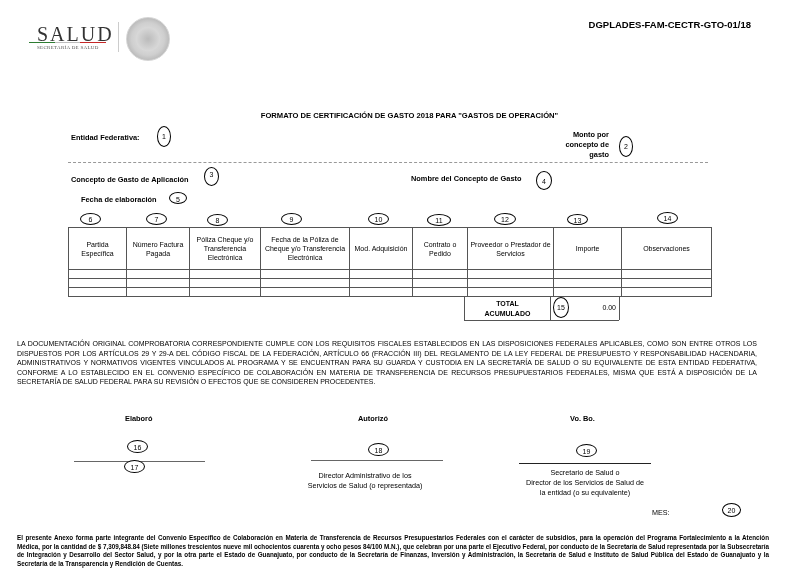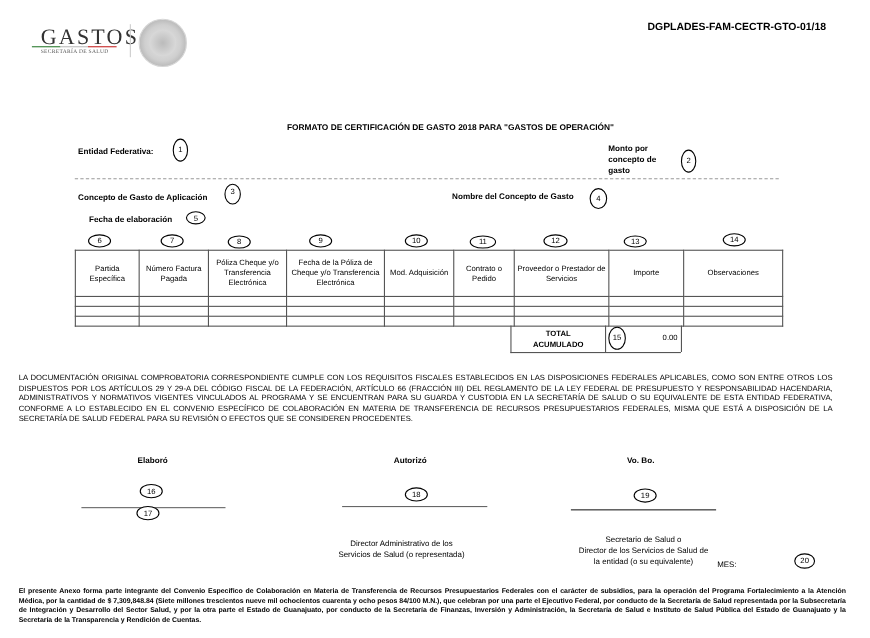--- a/index.html
+++ b/index.html
@@ -21,47 +21,47 @@
   table.grid { position:absolute; left:68px; top:227px; border-collapse:collapse; font-size:7px; }
   table.grid td { border:1px solid #555; text-align:center; vertical-align:middle; padding:0 2px; line-height:9px; }
   table.grid tr.h td { height:41px; }
   table.grid tr.r td { height:8px; }
   .total { position:absolute; left:464px; top:296px; width:154px; height:24px; border-left:1px solid #555; border-bottom:1px solid #555; }
   .total .tl { position:absolute; left:0; width:85px; top:3px; text-align:center; font-size:7px; font-weight:bold; line-height:10px; }
   .total .tv { position:absolute; left:85px; top:0; width:68px; height:24px; border-left:1px solid #555; border-right:1px solid #555; }
   .para { left:17px; top:339px; width:740px; font-size:7px; line-height:9.6px; text-align:justify; }
   .sig-title { font-size:7.4px; font-weight:bold; }
   .sig-line { height:0; border-top:1px solid #555; }
-  .sig-text { font-size:7.2px; text-align:center; line-height:10px;margin-top:18px; }
+  .sig-text { font-size:7.2px; text-align:center; line-height:10px; }
   .foot { left:17px; top:534px; width:752px; font-size:6.3px; font-weight:bold; line-height:8.7px; text-align:justify; }
 </style>
 </head>
 <body>
 
-<div class="abs logo-text">GASTOS</div>
+<div class="abs logo-text">SALUD</div>
 <div class="abs logo-bar">
   <span style="width:26px;background:#2e7d32"></span>
   <span style="width:25px;background:#bdbdbd"></span>
   <span style="width:26px;background:#c62828"></span>
 </div>
 <div class="abs logo-sub">SECRETARÍA DE SALUD</div>
 <div class="abs logo-div"></div>
 <div class="abs seal">
     <div class="seal-inner"></div>
   </div>
 <div class="abs code">DGPLADES-FAM-CECTR-GTO-01/18</div>
 
 <div class="abs annex">
 </div>
 <div class="abs formato">FORMATO DE CERTIFICACIÓN DE GASTO 2018 PARA "GASTOS DE OPERACIÓN"</div>
 
 <div class="abs lbl" style="left:71px;top:133px">Entidad Federativa:</div>
 <div class="circ" style="left:157px;top:126px;width:14px;height:21px;line-height:19px">1</div>
 
-<div class="abs lbl" style="left:553px;top:130px;width:56px;text-align:left;line-height:10px">
+<div class="abs lbl" style="left:553px;top:130px;width:56px;text-align:right;line-height:10px">
   <div>Monto por</div>
   <div>concepto de</div>
   <div>gasto</div>
 </div>
 <div class="circ" style="left:619px;top:136px;width:14px;height:21px;line-height:19px">2</div>
 
 <div class="abs dash"></div>
 
 <div class="abs lbl" style="left:71px;top:175px">Concepto de Gasto de Aplicación</div>
 <div class="circ" style="left:204px;top:167px;width:15px;height:19px;line-height:13px">3</div>

